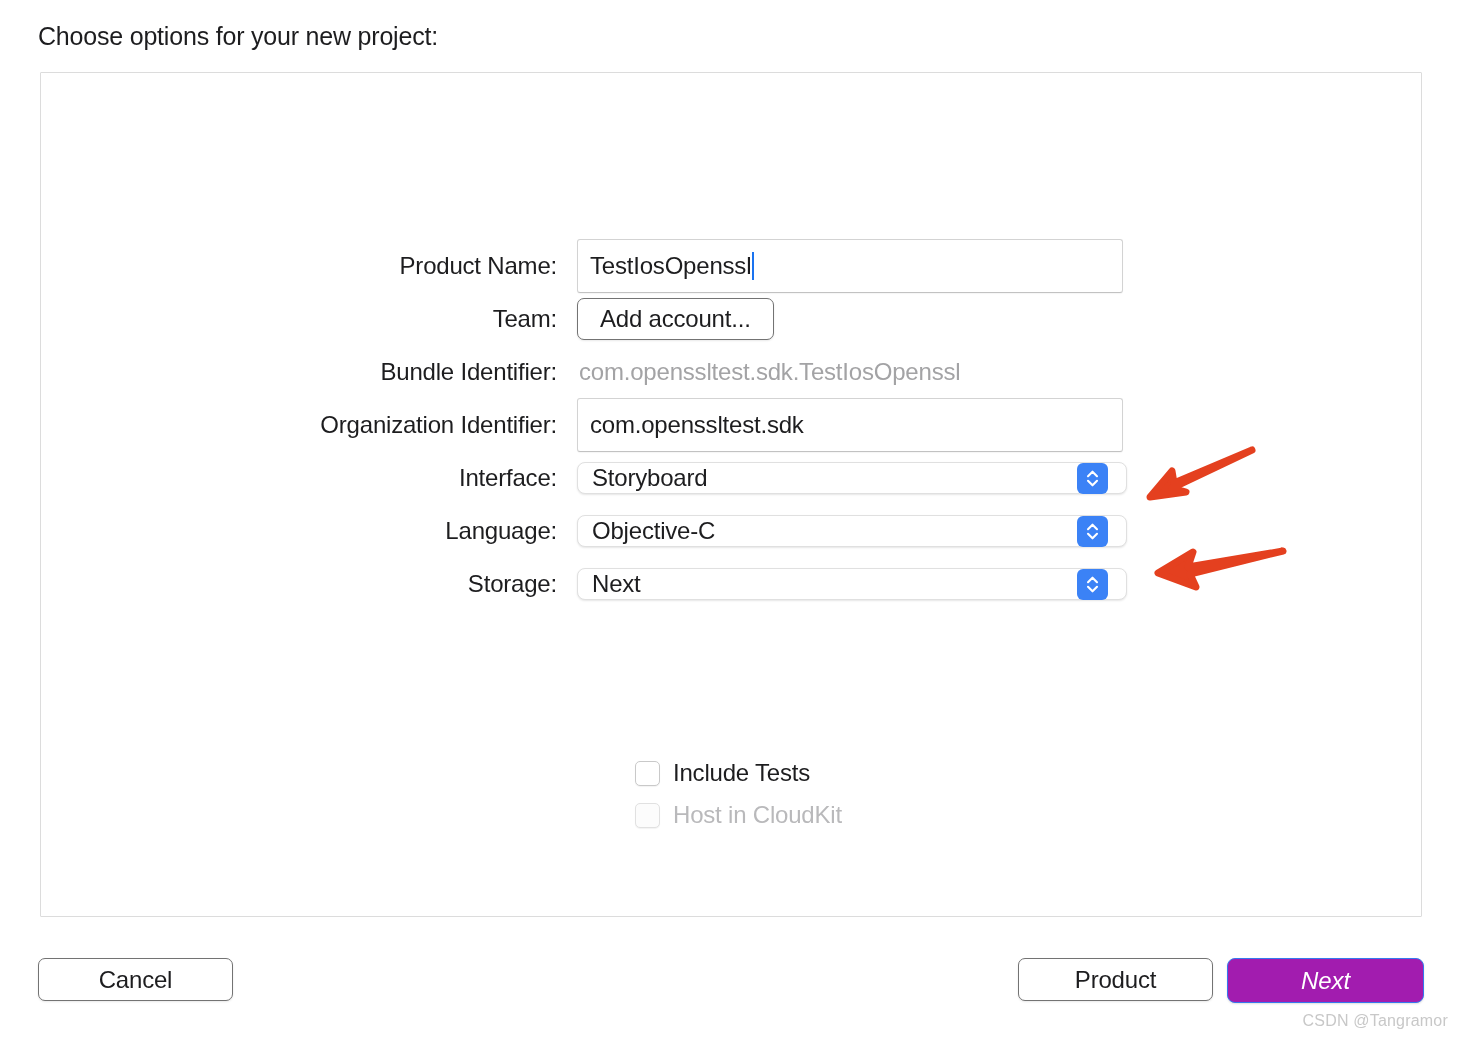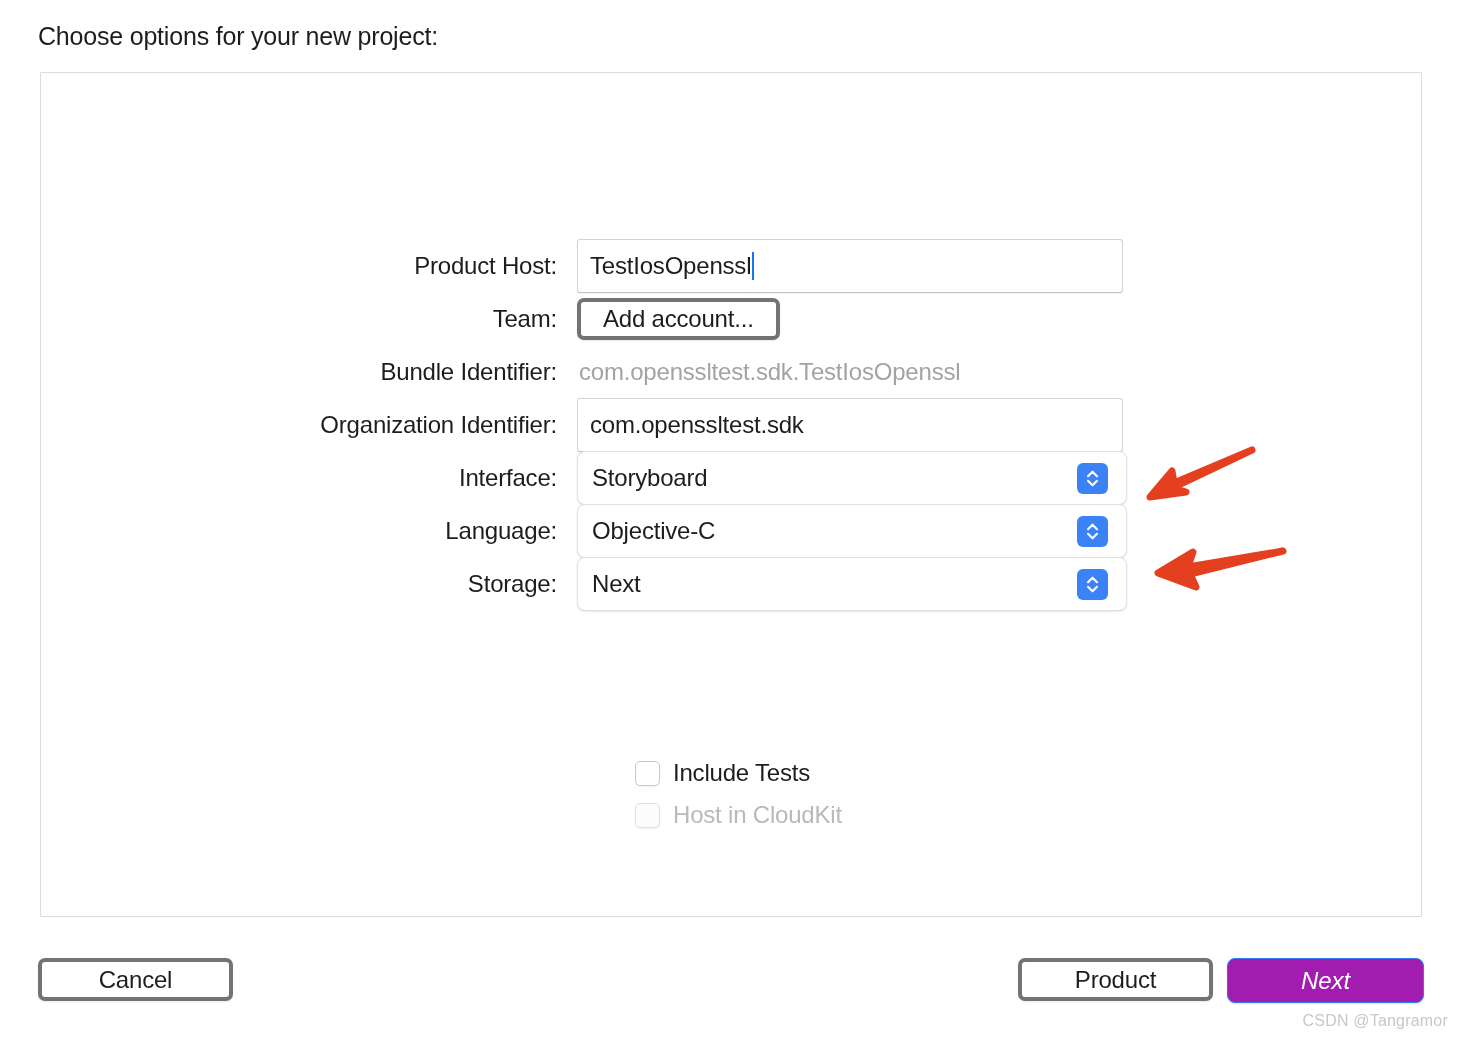--- a/index.html
+++ b/index.html
@@ -112,36 +112,36 @@
     padding-left: 2px;
     white-space: nowrap;
   }
 
   
   .pushbutton {
     height: 42px;
     box-sizing: border-box;
     padding: 0 22px;
     background: #ffffff;
-    border: 4px solid #737373;
+    border: 1px solid #737373;
     border-radius: 7px;
     font-size: 24px;
     letter-spacing: -0.2px;
     color: #1d1d1f;
     display: inline-flex;
     align-items: center;
     justify-content: center;
     box-shadow: 0 1px 2px rgba(0,0,0,0.09);
     cursor: default;
   }
 
   
   .popupbutton {
     width: 550px;
-    height: 54px;
+    height: 32px;
     box-sizing: border-box;
     background: #ffffff;
     border: 1px solid #e0e0e0;
     border-radius: 8px;
     box-shadow: 0 1px 2px rgba(0,0,0,0.10);
     display: flex;
     align-items: center;
     padding-left: 14px;
     padding-right: 16px;
     position: relative;
@@ -267,21 +267,21 @@
 
 <div id="dialog">
 
   <div id="heading">Choose options for your new project:</div>
 
   <div id="panel">
 
     <div id="form">
 
       <div class="row">
-        <div class="label">Product Host:</div>
+        <div class="label">Product Name:</div>
         <div class="field">
           <div class="textfield">
             <span>TestIosOpenssl</span>
               <span class="caret"></span>
           </div>
         </div>
       </div>
 
       <div class="row">
         <div class="label">Team:</div>

